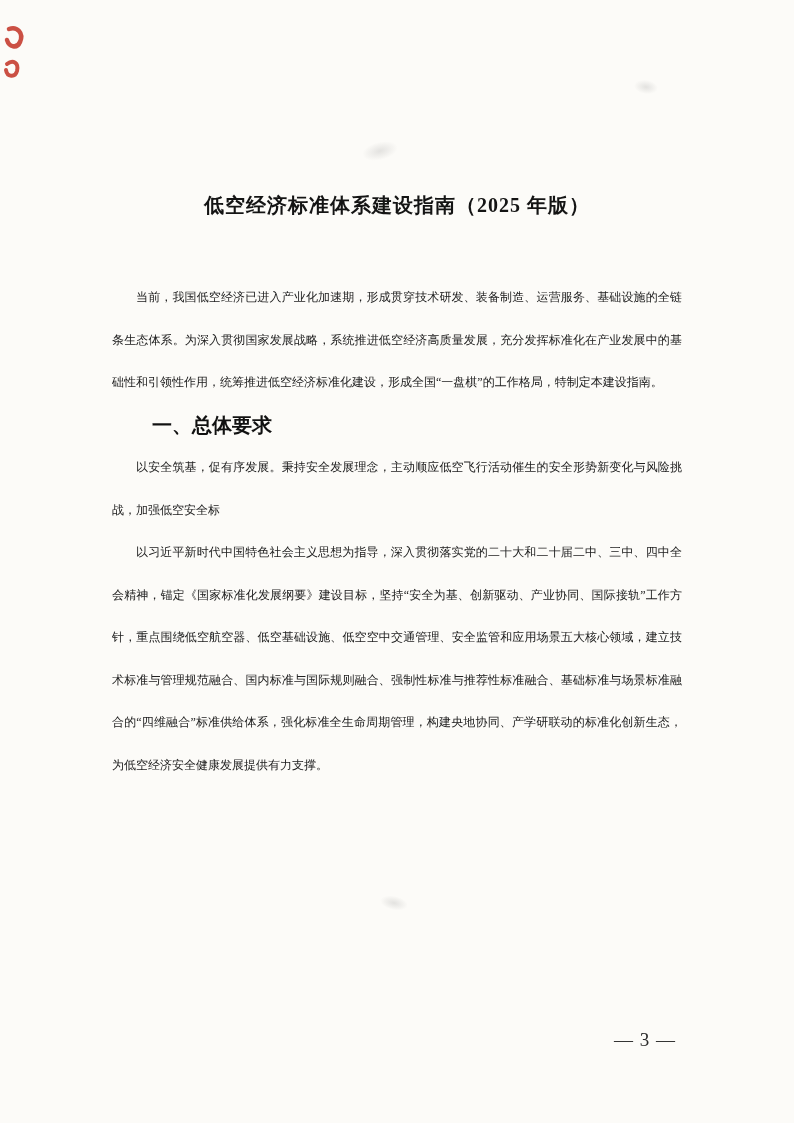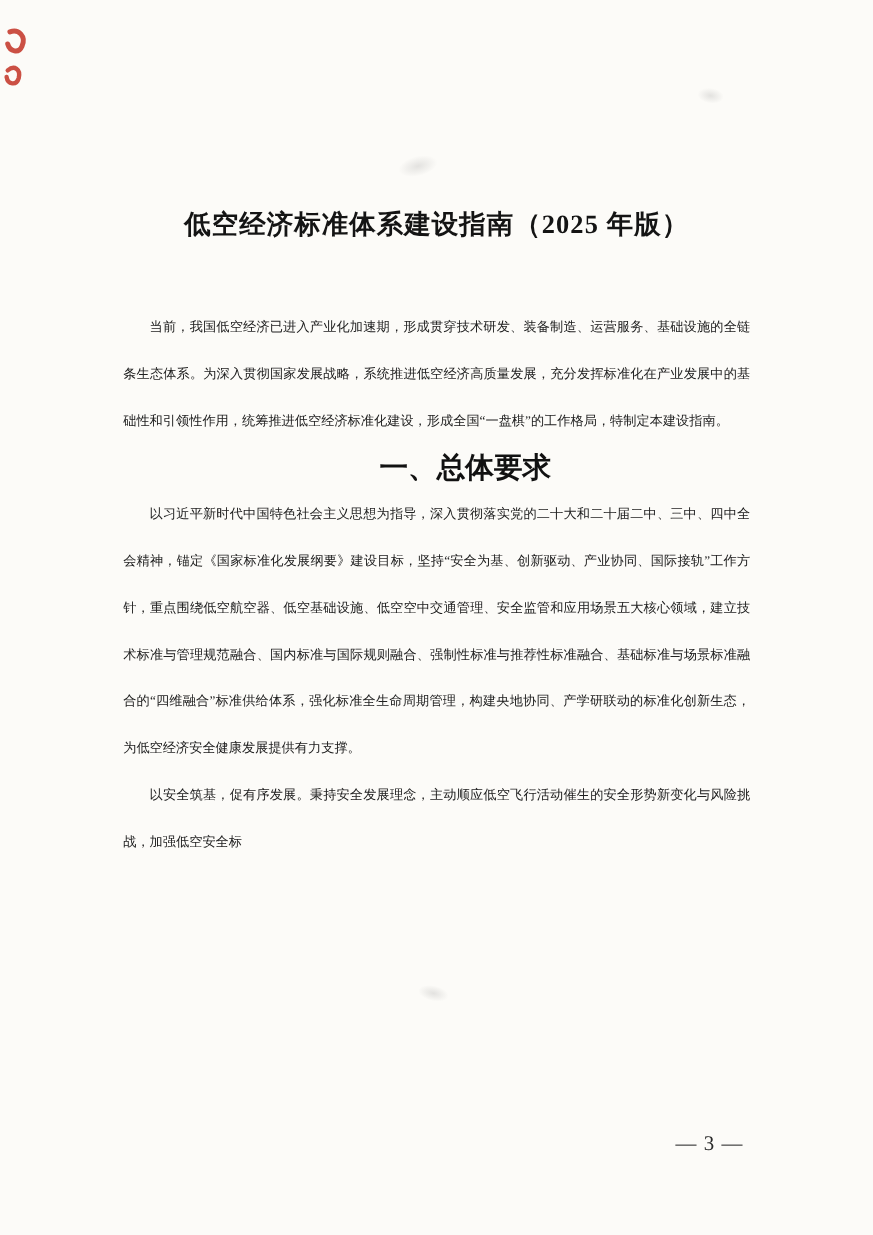--- a/index.html
+++ b/index.html
@@ -14,44 +14,43 @@
     width: 794px; height: 1123px;
     background: var(--paper, #fcfbf8);
     color: var(--ink, #242424);
     overflow: hidden;
   }
   .content {
     position: absolute;
     top: 186px; left: 112px; width: 570px;
   }
   .title {
-    font-size: 24px;
+    font-size: 20px;
     line-height: 38px;
     font-weight: bold;
     text-align: center;
     letter-spacing: 1px;
     color: #141414;
     margin-bottom: 52px;
     font-family: "Liberation Serif", serif;
   }
   .para {
     font-size: 12px;
     line-height: 42.5px;
     text-align: justify;
     text-indent: 2em;
     color: #202020;
   }
   .heading {
-    font-size: 26px;
+    font-size: 20px;
     line-height: 42.5px;
     font-weight: bold;
     text-indent: 2em;
     color: #111111;
     font-family: "Liberation Sans", sans-serif;
-    text-align: center;
   }
   .page-number {
     position: absolute;
     bottom: 72px; right: 118px;
     font-size: 19px;
     letter-spacing: 1px;
     color: #2a2a2a;
   }
   .red-marks {
     position: absolute;
@@ -87,20 +86,20 @@
   <div class="smudge s2"></div>
   <div class="smudge s3"></div>
 
   <main class="content">
     <h1 class="title">低空经济标准体系建设指南（2025 年版）</h1>
 
     <p class="para">当前，我国低空经济已进入产业化加速期，形成贯穿技术研发、装备制造、运营服务、基础设施的全链条生态体系。为深入贯彻国家发展战略，系统推进低空经济高质量发展，充分发挥标准化在产业发展中的基础性和引领性作用，统筹推进低空经济标准化建设，形成全国“一盘棋”的工作格局，特制定本建设指南。</p>
 
     <h2 class="heading">一、总体要求</h2>
 
+    <p class="para">以安全筑基，促有序发展。秉持安全发展理念，主动顺应低空飞行活动催生的安全形势新变化与风险挑战，加强低空安全标</p>
+
     <p class="para">以习近平新时代中国特色社会主义思想为指导，深入贯彻落实党的二十大和二十届二中、三中、四中全会精神，锚定《国家标准化发展纲要》建设目标，坚持“安全为基、创新驱动、产业协同、国际接轨”工作方针，重点围绕低空航空器、低空基础设施、低空空中交通管理、安全监管和应用场景五大核心领域，建立技术标准与管理规范融合、国内标准与国际规则融合、强制性标准与推荐性标准融合、基础标准与场景标准融合的“四维融合”标准供给体系，强化标准全生命周期管理，构建央地协同、产学研联动的标准化创新生态，为低空经济安全健康发展提供有力支撑。</p>
-
-    <p class="para">以安全筑基，促有序发展。秉持安全发展理念，主动顺应低空飞行活动催生的安全形势新变化与风险挑战，加强低空安全标</p>
   </main>
 
   <div class="page-number">— 3 —</div>
 
 </div>
 
 </body></html>

